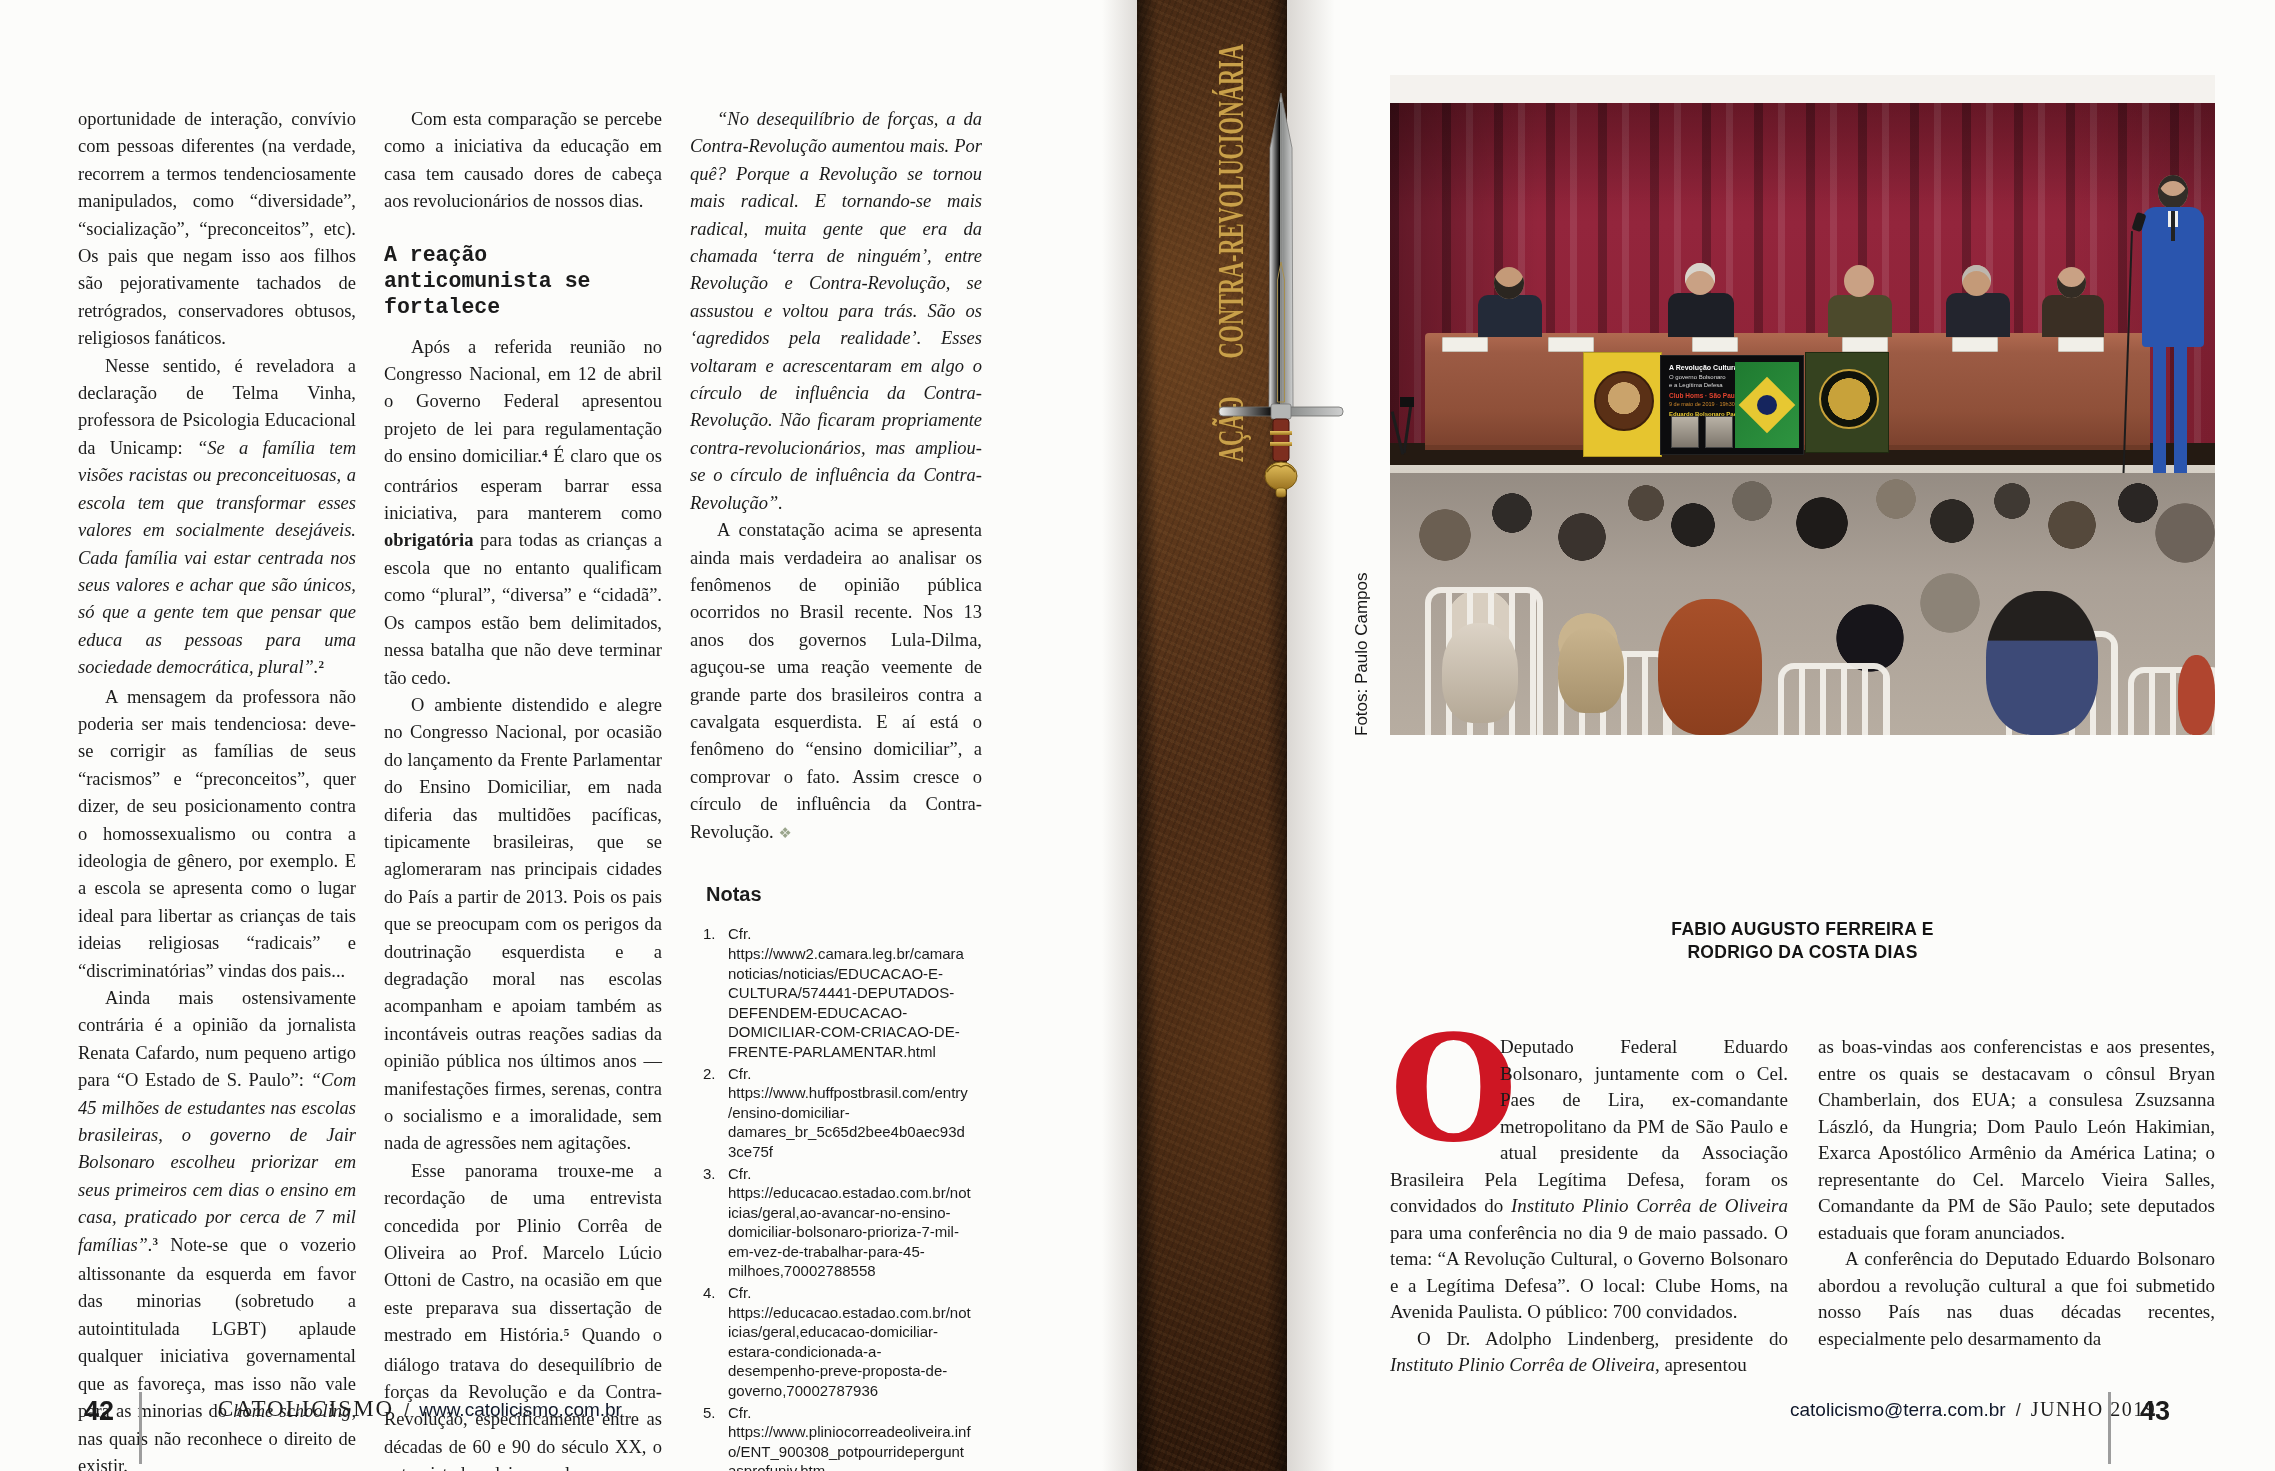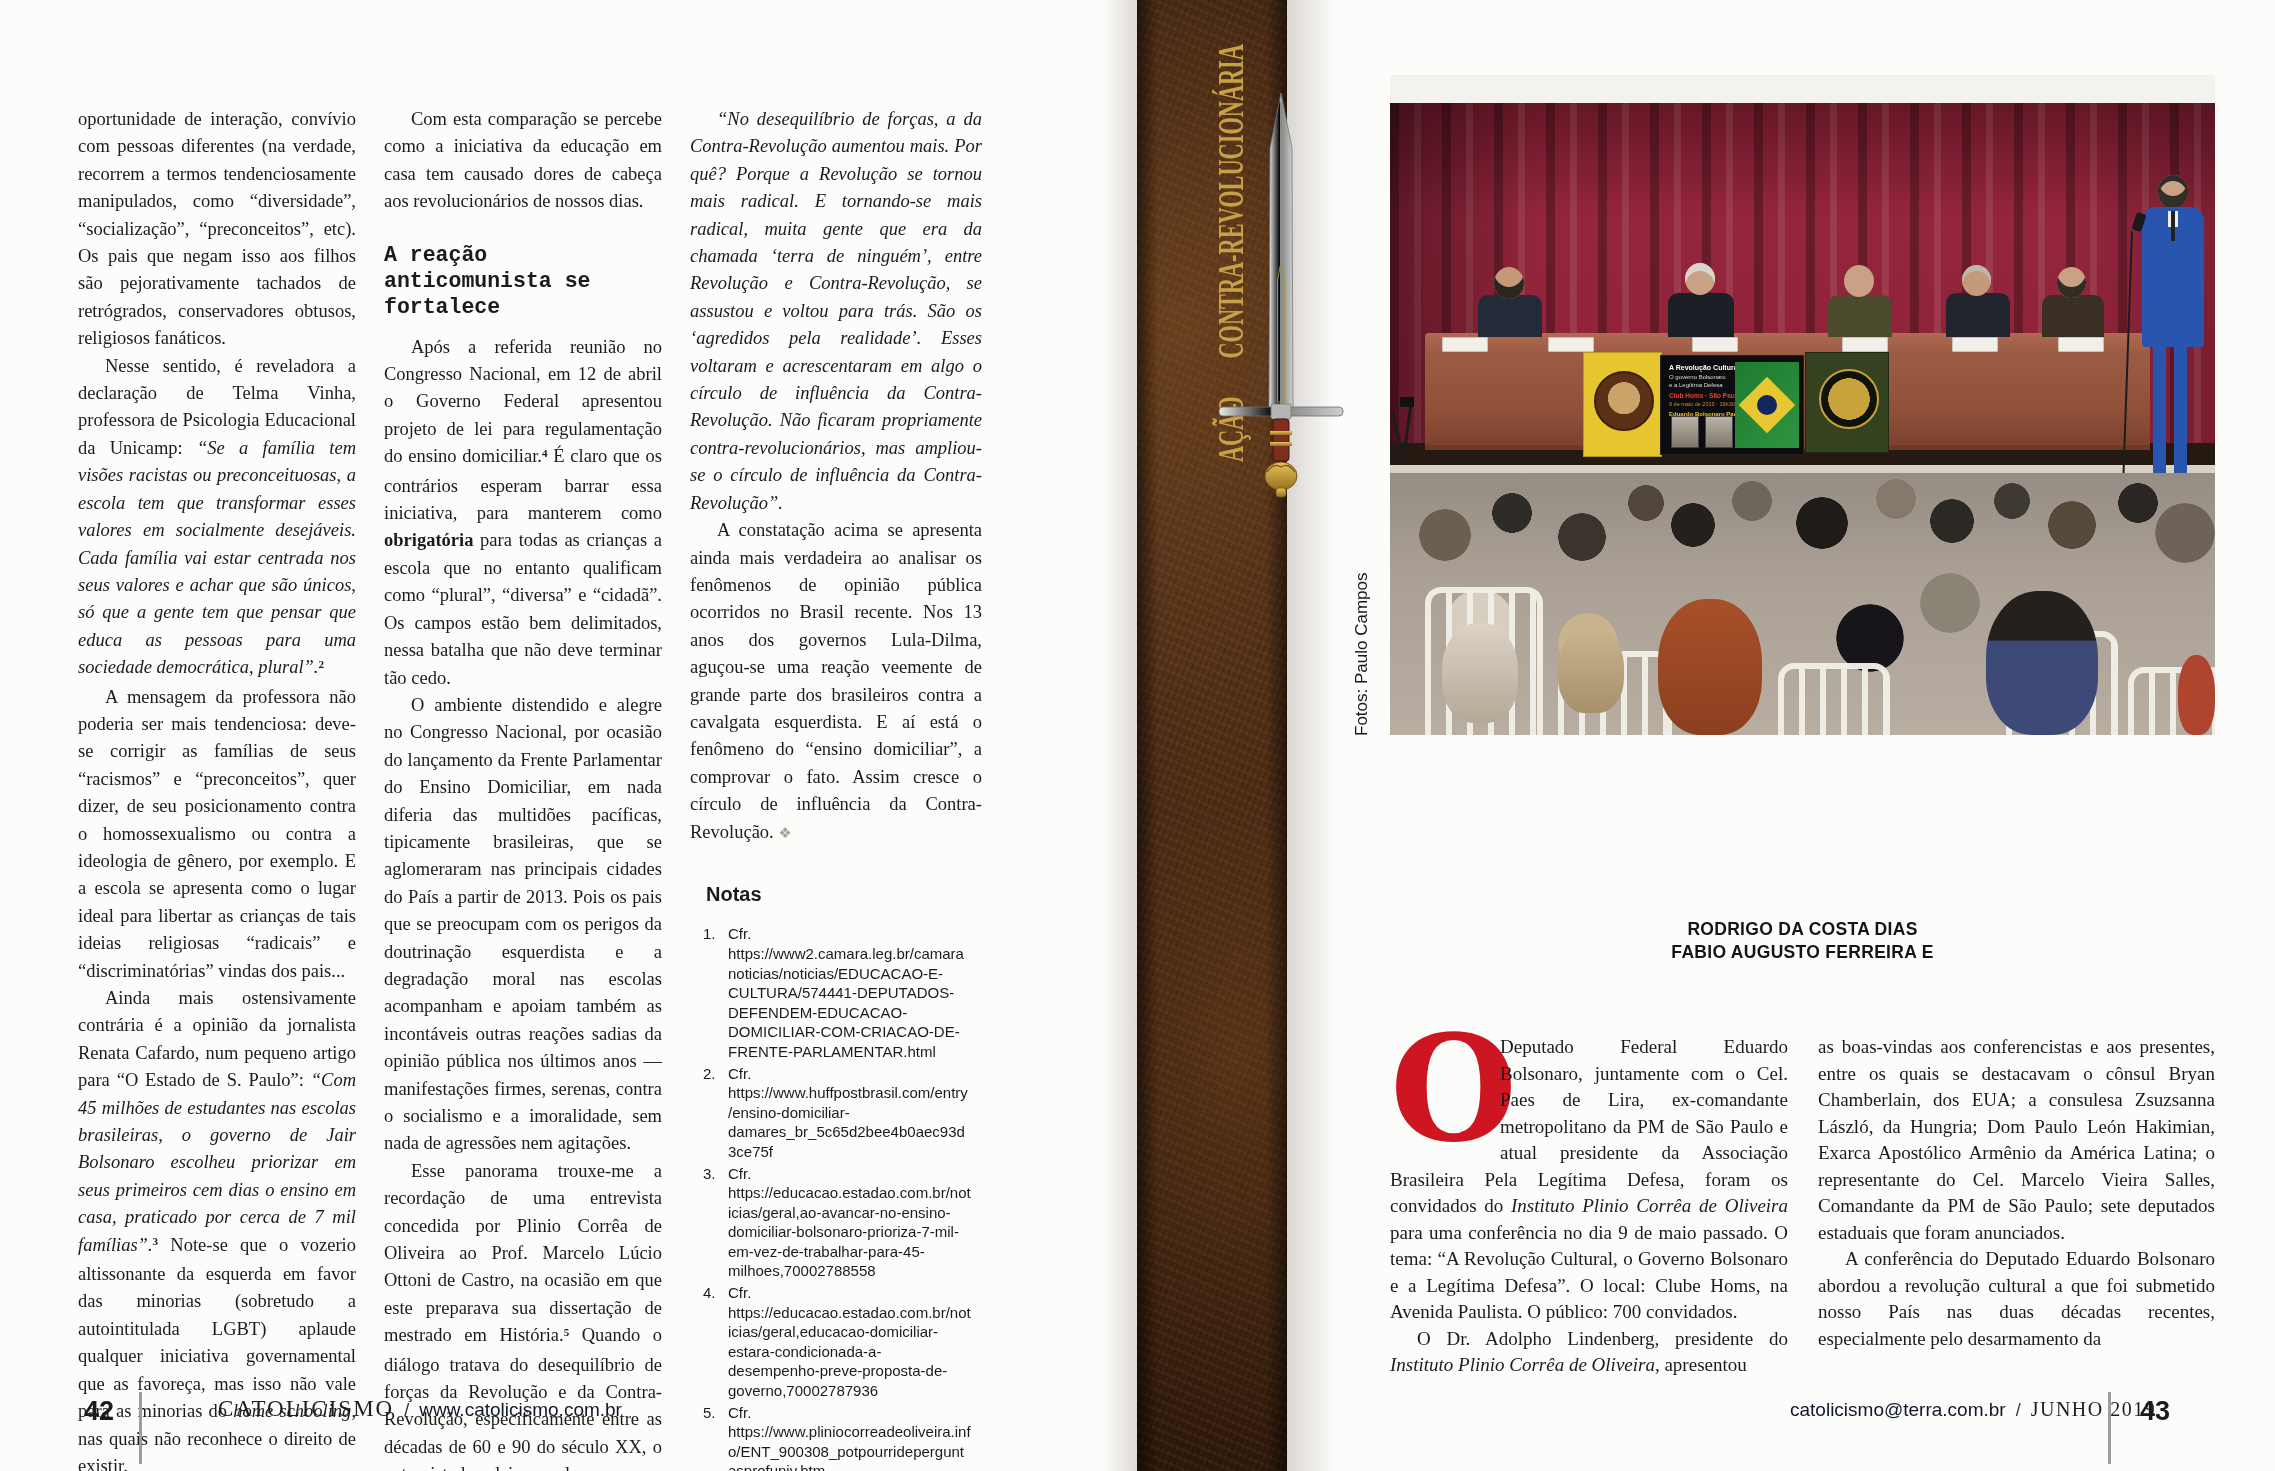--- a/index.html
+++ b/index.html
@@ -265,22 +265,22 @@
     <div class="bighead" style="left:268px;top:524px;width:104px;height:136px;background:linear-gradient(180deg,#a8502a,#8c3f1e);"></div>
     <div class="bighead" style="left:52px;top:548px;width:76px;height:100px;background:linear-gradient(180deg,#dcd3c6,#b4a896);"></div>
     <div class="bighead" style="left:168px;top:552px;width:66px;height:86px;background:linear-gradient(180deg,#c9b48e,#a6916c);"></div>
     <div class="bighead" style="left:596px;top:516px;width:112px;height:144px;background:linear-gradient(180deg,#23201e 34%,#3d4a77 35%);"></div>
     <div class="bighead" style="left:788px;top:580px;width:37px;height:80px;background:#b0452f;"></div>
   </div>
 
   <div id="photo-credit">Fotos: Paulo Campos</div>
 
   <div id="authors">
+    <div>FABIO AUGUSTO FERREIRA E</div>
     <div>RODRIGO DA COSTA DIAS</div>
-    <div>FABIO AUGUSTO FERREIRA E</div>
   </div>
 
   <div class="cols" style="left:1390px;top:1034px;gap:30px;">
     <div class="col" style="width:398px;font-size:19px;line-height:26.5px;">
       <span class="dropcap">O</span>
       <div>
           <p class="para"><span>Deputado Federal Eduardo Bolsonaro, juntamente com o Cel. Paes de Lira, ex-comandante metropolitano da PM de São Paulo e atual presidente da Associação Brasileira Pela Legítima Defesa, foram os convidados do </span><span class="i">Instituto Plinio Corrêa de Oliveira</span><span> para uma conferência no dia 9 de maio passado. O tema: “A Revolução Cultural, o Governo Bolsonaro e a Legítima Defesa”. O local: Clube Homs, na Avenida Paulista. O público: 700 convidados.</span></p>
           <p class="para ind"><span>O Dr. Adolpho Lindenberg, presidente do </span><span class="i">Instituto Plinio Corrêa de Oliveira</span><span>, apresentou</span></p>
         </div>
     </div>

